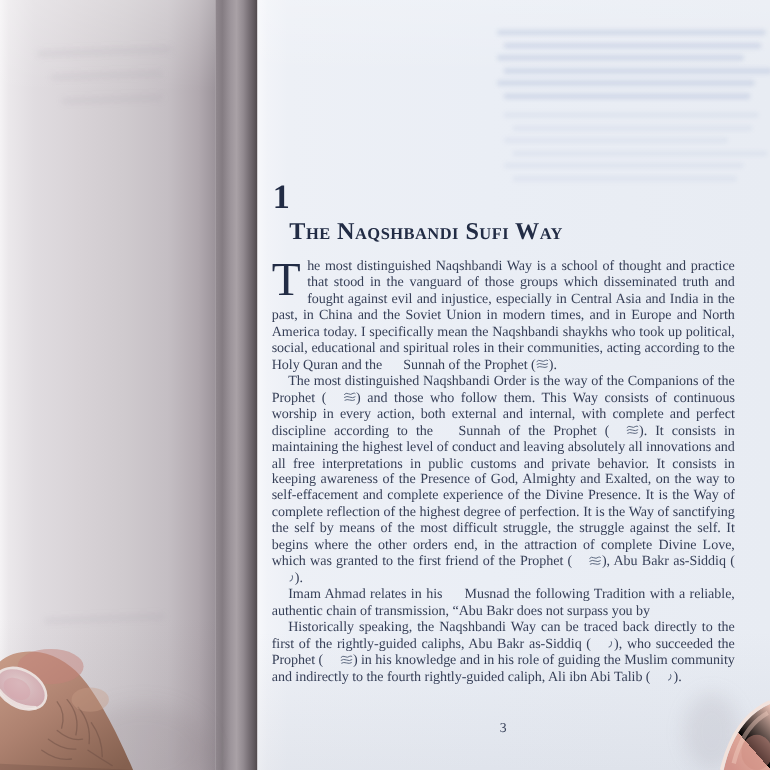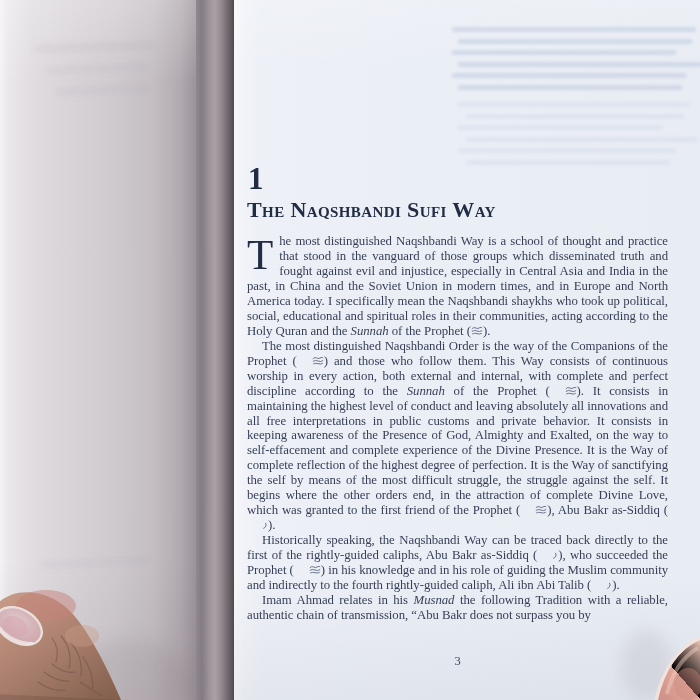--- a/index.html
+++ b/index.html
@@ -29,28 +29,28 @@
   .smudge{position:absolute;border-radius:3px;filter:blur(3px);
     background:rgba(148,143,158,.14);transform:rotate(-2deg);}
 
   
   .text-col{position:absolute;left:247px;top:163px;width:421px;
     color:#363f57;font-size:12.8px;line-height:14.95px;text-align:justify;
     letter-spacing:-.05px;hyphens:auto;}
   .chapter-num{font-size:31px;font-weight:bold;line-height:1;
     color:#222c45;margin:0 0 4px 1px;}
   .chapter-title{font-size:22px;font-weight:bold;font-variant:small-caps;
-    letter-spacing:.4px;line-height:1.05;color:#222c45;margin:0 0 13px 0;text-align:left;}
+    letter-spacing:.4px;line-height:1.05;color:#222c45;margin:0 0 13px 16px;text-align:left;}
   .body-para{margin:0;}
   .body-para.indent{text-indent:15px;}
   .dropcap{float:left;font-size:43px;line-height:36px;padding:3px 6px 0 0;
     color:#222c45;}
   .sec-heading{font-size:13.4px;font-weight:bold;font-variant:small-caps;
     letter-spacing:.3px;text-align:center;margin:8px 0 1px;color:#27314a;text-indent:0;}
-  .it{font-style:italic;}
+  .it{margin-left:16px;}
   .honorific{display:inline-block;}
   .honorific svg{vertical-align:-1px;}
   .page-num{position:absolute;left:247px;top:654px;width:421px;text-align:center;
     font-size:12.5px;color:#39425a;}
 
   
   .thumb{position:absolute;left:-6px;top:586px;}
   .finger{position:absolute;right:0;bottom:0;}
   .thumb-shadow{position:absolute;left:70px;top:640px;width:120px;height:80px;
     border-radius:50%;background:rgba(120,108,112,.14);filter:blur(9px);}
@@ -102,30 +102,30 @@
               <path d="M1 3 Q3 0.5 5.5 2 Q8 3.5 10.5 1.5 Q12 0.8 13 2"></path>
               <path d="M1 6 Q4 4 7 5.5 Q10 7 13 5"></path>
               <path d="M1.5 9 Q4 7.5 7 8.6 Q10 9.7 12.5 8.2"></path>
             </svg></span><span>). It consists in maintaining the highest level of conduct and leaving absolutely all innovations and all free interpretations in public customs and private behavior. It consists in keeping awareness of the Presence of God, Almighty and Exalted, on the way to self-effacement and complete experience of the Divine Presence. It is the Way of complete reflection of the highest degree of perfection. It is the Way of sanctifying the self by means of the most difficult struggle, the struggle against the self. It begins where the other orders end, in the attraction of complete Divine Love, which was granted to the first friend of the Prophet (</span><span class="honorific"><svg width="12" height="10" viewBox="0 0 14 11" fill="none" stroke="#3a4863" stroke-width="1" opacity="0.85">
               <path d="M1 3 Q3 0.5 5.5 2 Q8 3.5 10.5 1.5 Q12 0.8 13 2"></path>
               <path d="M1 6 Q4 4 7 5.5 Q10 7 13 5"></path>
               <path d="M1.5 9 Q4 7.5 7 8.6 Q10 9.7 12.5 8.2"></path>
             </svg></span><span>), Abu Bakr as-Siddiq (</span><span class="honorific"><svg width="6" height="9" viewBox="0 0 7 9" fill="none" stroke="#3a4863" stroke-width="1.1" opacity="0.8">
               <path d="M4 1.5 Q5.6 3.5 4 6 Q3 7.6 1.5 7.9"></path>
             </svg></span><span>).</span></p>
+        <p class="body-para indent"><span>Imam Ahmad relates in his </span><span class="it">Musnad</span><span> the following Tradition with a reliable, authentic chain of transmission, “Abu Bakr does not surpass you by</span></p>
         <p class="body-para indent"><span>Historically speaking, the Naqshbandi Way can be traced back directly to the first of the rightly-guided caliphs, Abu Bakr as-Siddiq (</span><span class="honorific"><svg width="6" height="9" viewBox="0 0 7 9" fill="none" stroke="#3a4863" stroke-width="1.1" opacity="0.8">
               <path d="M4 1.5 Q5.6 3.5 4 6 Q3 7.6 1.5 7.9"></path>
             </svg></span><span>), who succeeded the Prophet (</span><span class="honorific"><svg width="12" height="10" viewBox="0 0 14 11" fill="none" stroke="#3a4863" stroke-width="1" opacity="0.85">
               <path d="M1 3 Q3 0.5 5.5 2 Q8 3.5 10.5 1.5 Q12 0.8 13 2"></path>
               <path d="M1 6 Q4 4 7 5.5 Q10 7 13 5"></path>
               <path d="M1.5 9 Q4 7.5 7 8.6 Q10 9.7 12.5 8.2"></path>
             </svg></span><span>) in his knowledge and in his role of guiding the Muslim community and indirectly to the fourth rightly-guided caliph, Ali ibn Abi Talib (</span><span class="honorific"><svg width="6" height="9" viewBox="0 0 7 9" fill="none" stroke="#3a4863" stroke-width="1.1" opacity="0.8">
               <path d="M4 1.5 Q5.6 3.5 4 6 Q3 7.6 1.5 7.9"></path>
             </svg></span><span>).</span></p>
-        <p class="body-para indent"><span>Imam Ahmad relates in his </span><span class="it">Musnad</span><span> the following Tradition with a reliable, authentic chain of transmission, “Abu Bakr does not surpass you by</span></p>
       </div>
   </div>
 
   <div class="page-num">3</div>
 
   <div class="thumb-shadow"></div>
   <svg class="thumb" width="152" height="114" viewBox="0 0 152 114">
     <defs>
       <linearGradient id="skin" x1="0.1" y1="0" x2="0.9" y2="1">
         <stop offset="0" stop-color="#c79b87"></stop>

